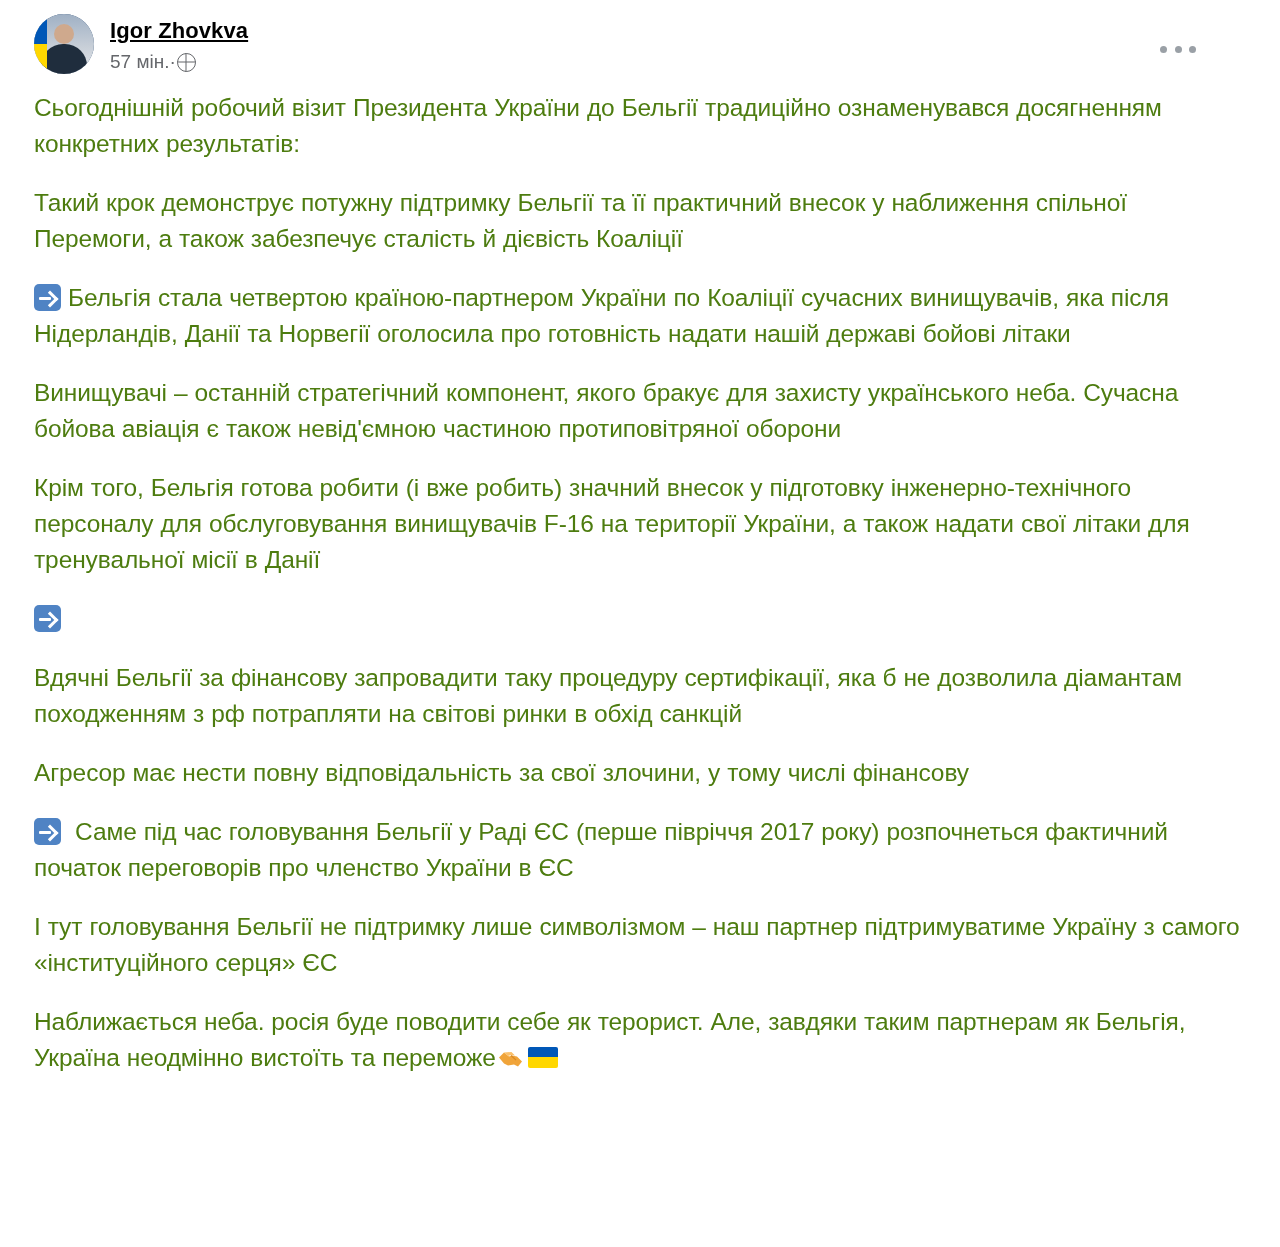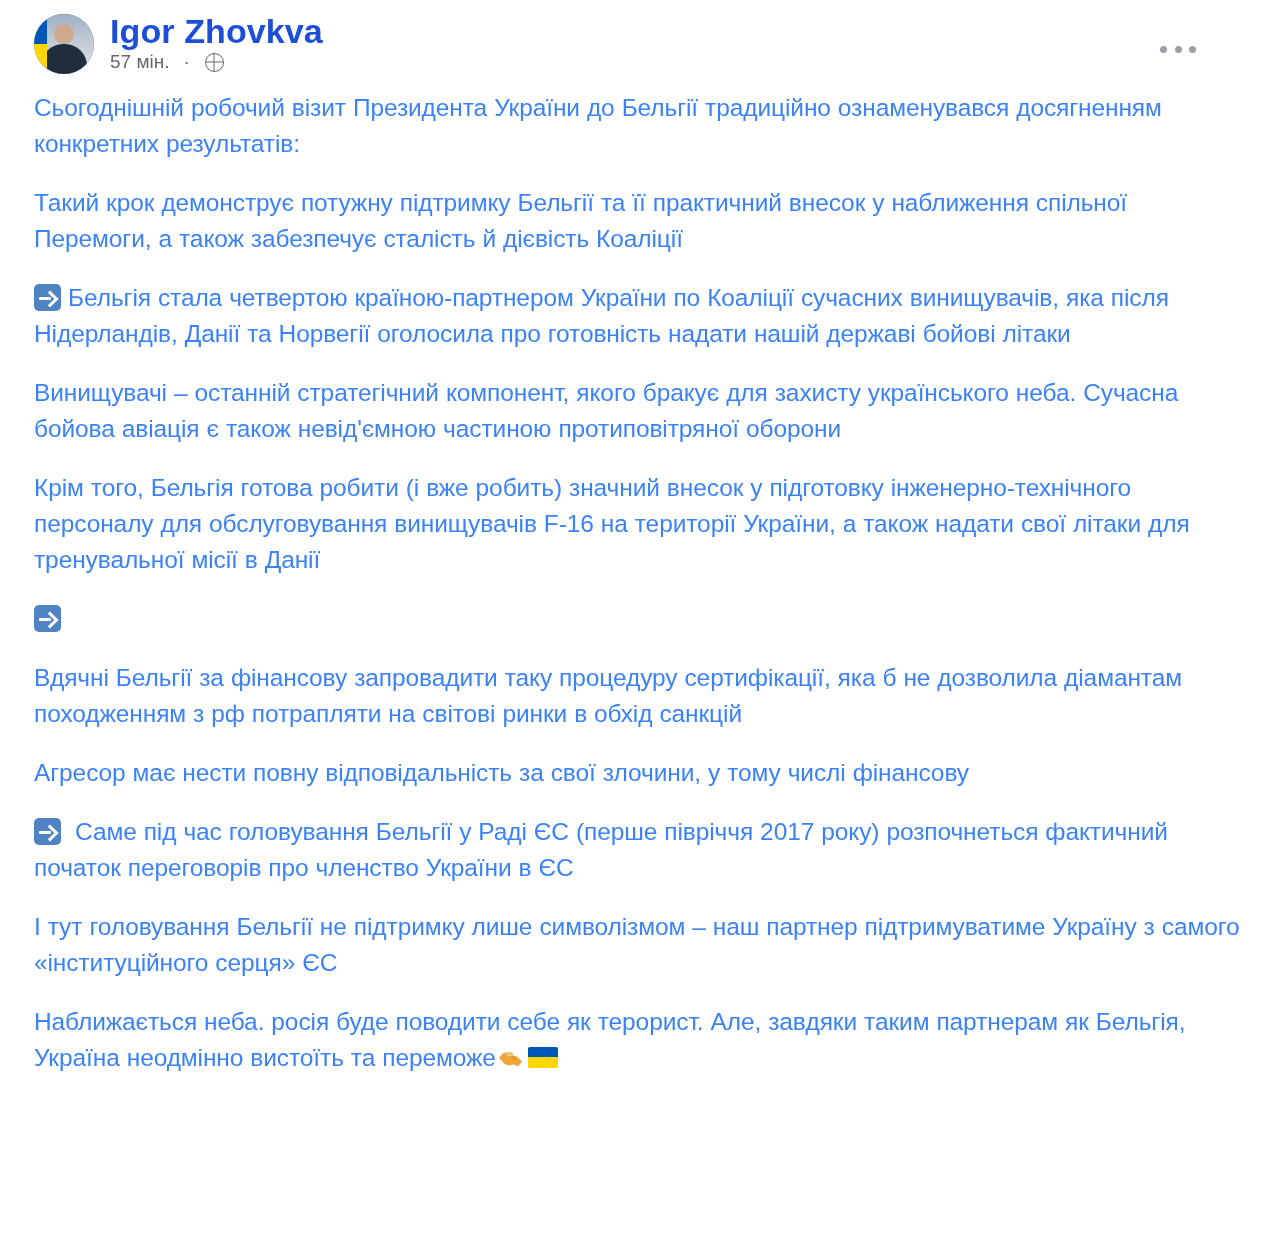--- a/index.html
+++ b/index.html
@@ -73,30 +73,31 @@
     z-index: 1;
   }
   .header-text {
     margin-left: 16px;
     display: flex;
     flex-direction: column;
     justify-content: center;
     padding-top: 2px;
   }
   .author {
-    font-size: 34px;
+    font-size: 22px;
     font-weight: bold;
     line-height: 30px;
     letter-spacing: .1px;
-    color: #1d4ed8;
+    color: #000000;
+    text-decoration: underline;
   }
   .meta {
     display: flex;
     align-items: center;
-    gap: 14px;
+    gap: 0;
     margin-top: 4px;
     font-size: 19px;
     color: #65676b;
     line-height: 24px;
   }
   .meta .dot {
     font-size: 19px;
     color: #65676b;
     line-height: 18px;
   }
@@ -143,21 +144,21 @@
     display: block;
   }
   
   .post-body {
     padding: 10px 34px 22px 34px;
     box-sizing: border-box;
   }
   .para {
     font-size: 24.5px;
     line-height: 36px;
-    color: #3b82f6;
+    color: #4d7c0f;
     margin: 0 0 23px 0;
     letter-spacing: -0.1px;
     word-spacing: .3px;
   }
   .para:last-child { margin-bottom: 0; }
   .arrow-emoji {
     display: inline-block;
     width: 27px; height: 27px;
     border-radius: 5px;
     background: #4f83c4;

